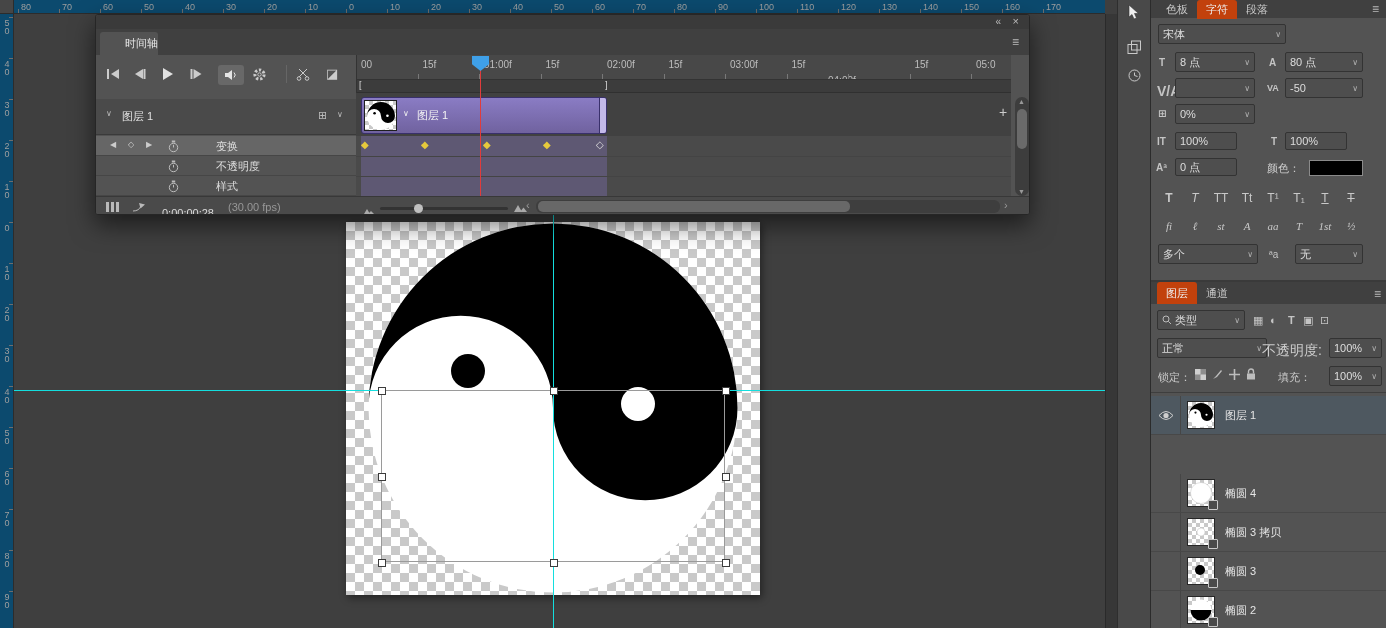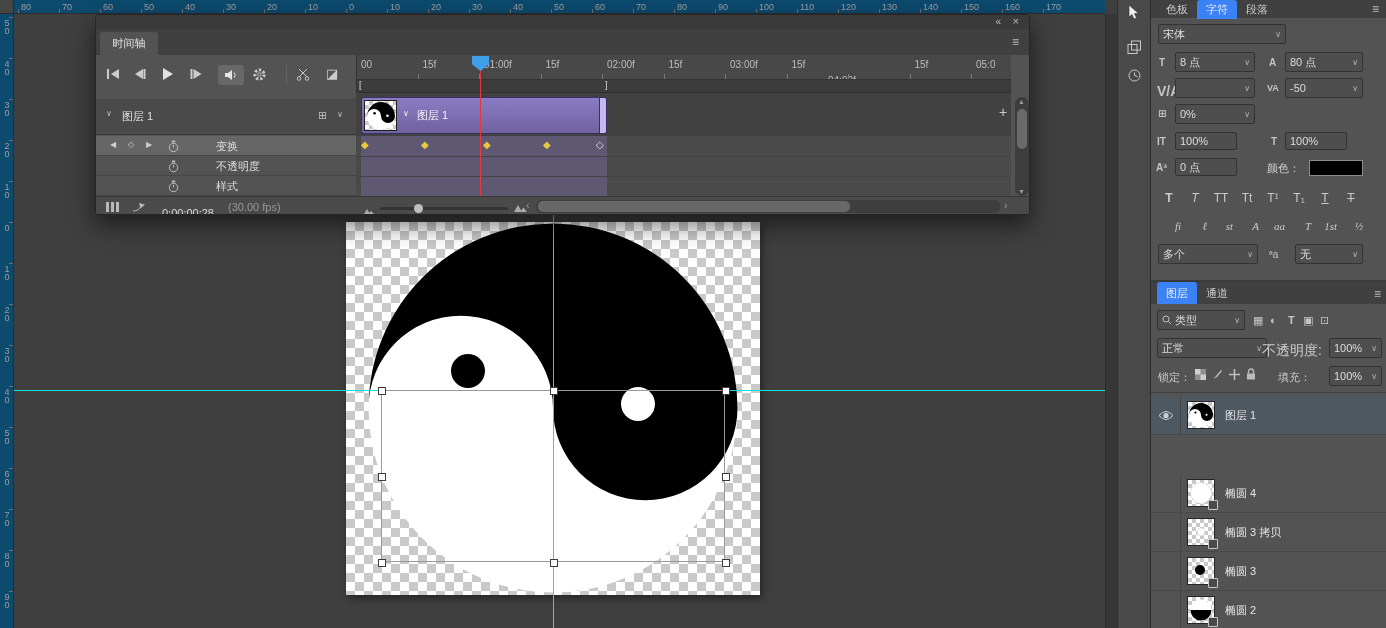--- a/index.html
+++ b/index.html
@@ -18,26 +18,26 @@
 .checker.small{background-size:8px 8px;background-position:0 0,4px 4px;}
 .guide{position:absolute;background:#14dede;z-index:6;}
 .tbox{position:absolute;border:1px solid #9a9a9a;z-index:7;}
 .handle{position:absolute;width:8px;height:8px;background:#fff;border:1px solid #3c3c3c;}
 
 .dd,.field{position:absolute;background:#4e4e4e;border:1px solid #333;border-radius:2px;color:#ddd;display:flex;align-items:center;padding:0 4px;height:20px;font-size:11px;white-space:nowrap;overflow:hidden;}
 .field{height:18px;}
 .chev{margin-left:auto;color:#b0b0b0;font-size:8px;padding-left:4px;}
 .ic{position:absolute;color:#c4c4c4;font-size:10px;font-weight:bold;white-space:nowrap;}
 .ptab{display:inline-block;padding:2px 9px;color:#c7c7c7;font-size:11px;}
-.ptab.active{background:#3b82f6;border-radius:3px 3px 0 0;color:#efefef;}
+.ptab.active{background:#c2410c;border-radius:3px 3px 0 0;color:#efefef;}
 .pmenu{position:absolute;color:#bbb;font-size:12px;}
 .tbtn{position:absolute;top:0;width:24px;height:20px;line-height:20px;text-align:center;color:#c9c9c9;font-size:12px;}
 .tbtn.bold{font-weight:bold}.tbtn.italic{font-style:italic}
 .tbtn.underline{text-decoration:underline}.tbtn.strike{text-decoration:line-through}
-.tbtn.otf{font-family:"Liberation Serif",serif;font-style:italic;font-size:11px;text-align:right;}
+.tbtn.otf{font-family:"Liberation Serif",serif;font-style:italic;font-size:11px;}
 
 .layer-row{position:absolute;left:0;width:236px;height:39px;display:flex;align-items:center;background:#535353;border-bottom:1px solid #484848;}
 .layer-row.sel{background:#4e5860;}
 .eye-cell{width:30px;height:100%;border-right:1px solid #464646;display:flex;align-items:center;justify-content:center;flex:none;}
 .thumb{position:relative;width:28px;height:28px;margin-left:6px;border:1px solid #262626;display:flex;align-items:center;justify-content:center;flex:none;}
 .badge{position:absolute;right:-4px;bottom:-4px;width:10px;height:10px;background:#4a4a4a;border:1px solid #c8c8c8;border-radius:1px;}
 .lname{margin-left:10px;font-size:11px;color:#e6e6e6;white-space:nowrap;}
 
 #tlPanel{position:absolute;left:95px;top:14px;width:935px;height:201px;background:#535353;border:1px solid #262626;border-radius:3px;box-shadow:0 10px 24px rgba(0,0,0,.55);z-index:20;overflow:hidden;}
 .tlab{position:absolute;top:4px;font-size:10px;color:#bdbdbd;white-space:nowrap;}
@@ -381,21 +381,21 @@
         </div>
       </div>
   </div>
 
   <div id="tlPanel">
     <div class="abs" style="left:0;top:0;width:935px;height:14px;background:#3a3a3a">
       <span class="abs" style="right:30px;top:1px;color:#bbb;font-size:10px">«</span>
       <span class="abs" style="right:12px;top:0;color:#bbb;font-size:11px">×</span>
     </div>
     <div class="abs" style="left:0;top:14px;width:935px;height:26px;background:#404040">
-      <div class="abs" style="left:4px;top:3px;width:58px;height:23px;background:#535353;border-radius:3px 3px 0 0;text-align:center;line-height:23px;color:#e5e5e5">时间轴</div>
+      <div class="abs" style="left:4px;top:3px;width:58px;height:23px;background:#535353;border-radius:3px 3px 0 0;text-align:right;line-height:23px;color:#e5e5e5">时间轴</div>
       <span class="abs" style="right:12px;top:6px;color:#bbb;font-size:12px">≡</span>
     </div>
 
     <span class="abs" style="left:10px;top:54px"><svg width="14" height="10">
           <rect x="1" y="0" width="2" height="10" fill="#ccc"></rect>
           <polygon points="13,0 5,5 13,10" fill="#ccc"></polygon>
         </svg></span>
     <span class="abs" style="left:38px;top:54px"><svg width="12" height="10">
           <polygon points="9,0 1,5 9,10" fill="#ccc"></polygon>
           <rect x="9.5" y="0" width="2" height="10" fill="#ccc"></rect>

